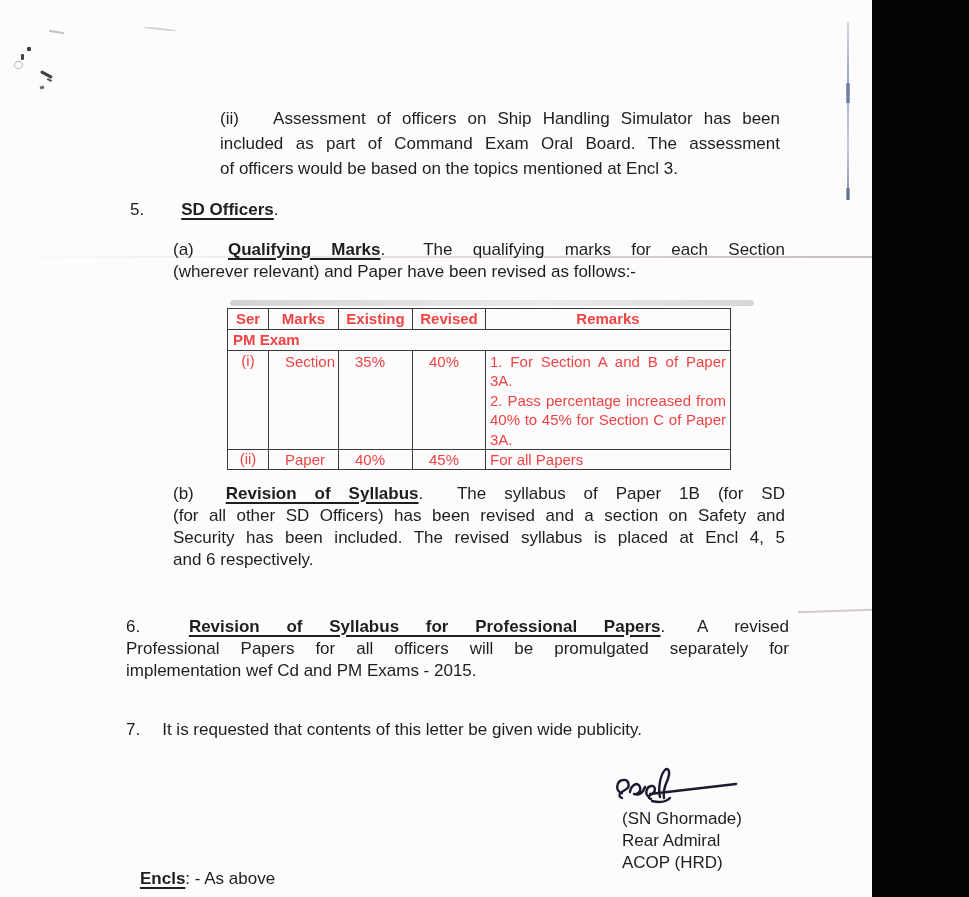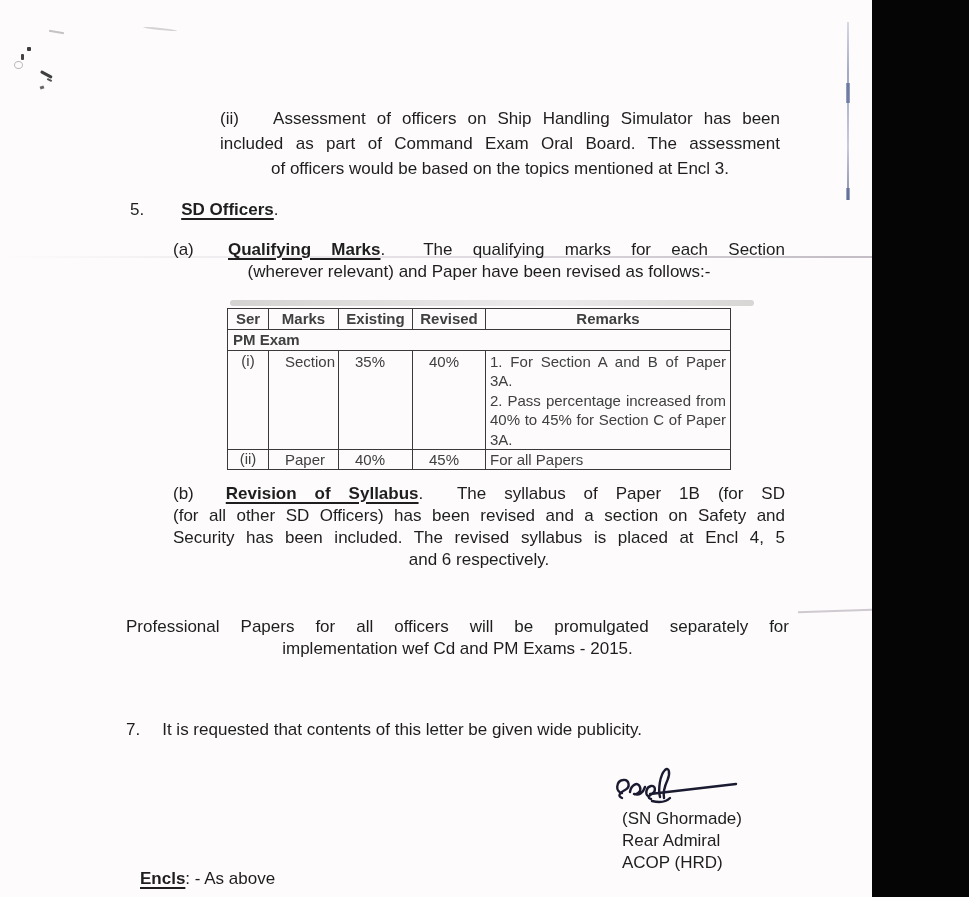--- a/index.html
+++ b/index.html
@@ -5,31 +5,31 @@
   * { margin:0; padding:0; box-sizing:border-box; }
   html,body { width:969px; height:897px; }
   body {
     position:relative;
     background:#fdfbfc;
     font-family:"Liberation Sans", sans-serif;
     color:#1e1e1e;
     overflow:hidden;
   }
   .para { position:absolute; font-size:17px; }
-  .tline { text-align:center; }
+  .tline { text-align:left; }
   .jl { text-align:justify; text-align-last:justify; }
   .num { display:inline-block; }
   .sp { display:inline-block; height:1px; }
   .hd { font-weight:bold; text-decoration:underline; text-decoration-thickness:1.6px; text-underline-offset:3px; }
 
   
   table.marks {
     position:absolute; left:227px; top:308px;
     border-collapse:collapse; table-layout:fixed; width:503px;
-    font-size:15px; color:#404040;
+    font-size:15px; color:#ef4444;
   }
   table.marks th, table.marks td {
     border:1.5px solid #3a3a3a;
     vertical-align:top;
     line-height:19.5px;
   }
   table.marks th { font-weight:bold; text-align:center; height:21px; line-height:20px; }
   td.group { font-weight:bold; padding-left:5px; height:17px; line-height:16px;margin-top:37px; }
   td.ser { text-align:center; }
   td.val { padding-left:16px; padding-top:1px; }
@@ -135,20 +135,21 @@
   </table>
 
 <div class="para" style="left:173px; top:483px; width:612px; line-height:22px;">
   <div class="tline jl"><span class="num">(b)</span><span class="sp" style="width:14px"></span> <span class="hd">Revision of Syllabus</span><span>.</span><span class="sp" style="width:16px"></span> <span>The syllabus of Paper 1B (for SD</span></div>
   <div class="tline jl">(for all other SD Officers) has been revised and a section on Safety and</div>
   <div class="tline jl">Security has been included. The revised syllabus is placed at Encl 4, 5</div>
   <div class="tline">and 6 respectively.</div>
 </div>
 
 <div class="para" style="left:126px; top:616px; width:663px; line-height:22px;">
+  <div class="tline jl"><span class="num">6.</span><span class="sp" style="width:22px"></span> <span class="hd">Revision of Syllabus for Professional Papers</span><span>.</span><span class="sp" style="width:6px"></span> <span>A revised</span></div>
   <div class="tline jl">Professional Papers for all officers will be promulgated separately for</div>
   <div class="tline">implementation wef Cd and PM Exams - 2015.</div>
 </div>
 
 <div class="para" style="left:126px; top:719px; width:663px; line-height:22px;">
   <span class="num">7.</span><span class="sp" style="width:22px"></span><span>It is requested that contents of this letter be given wide publicity.</span>
 </div>
 
 <svg class="sig-svg" width="135" height="52" viewBox="0 0 135 52">
   <g fill="none" stroke="#1a1a30" stroke-width="2.4" stroke-linecap="round" stroke-linejoin="round">

